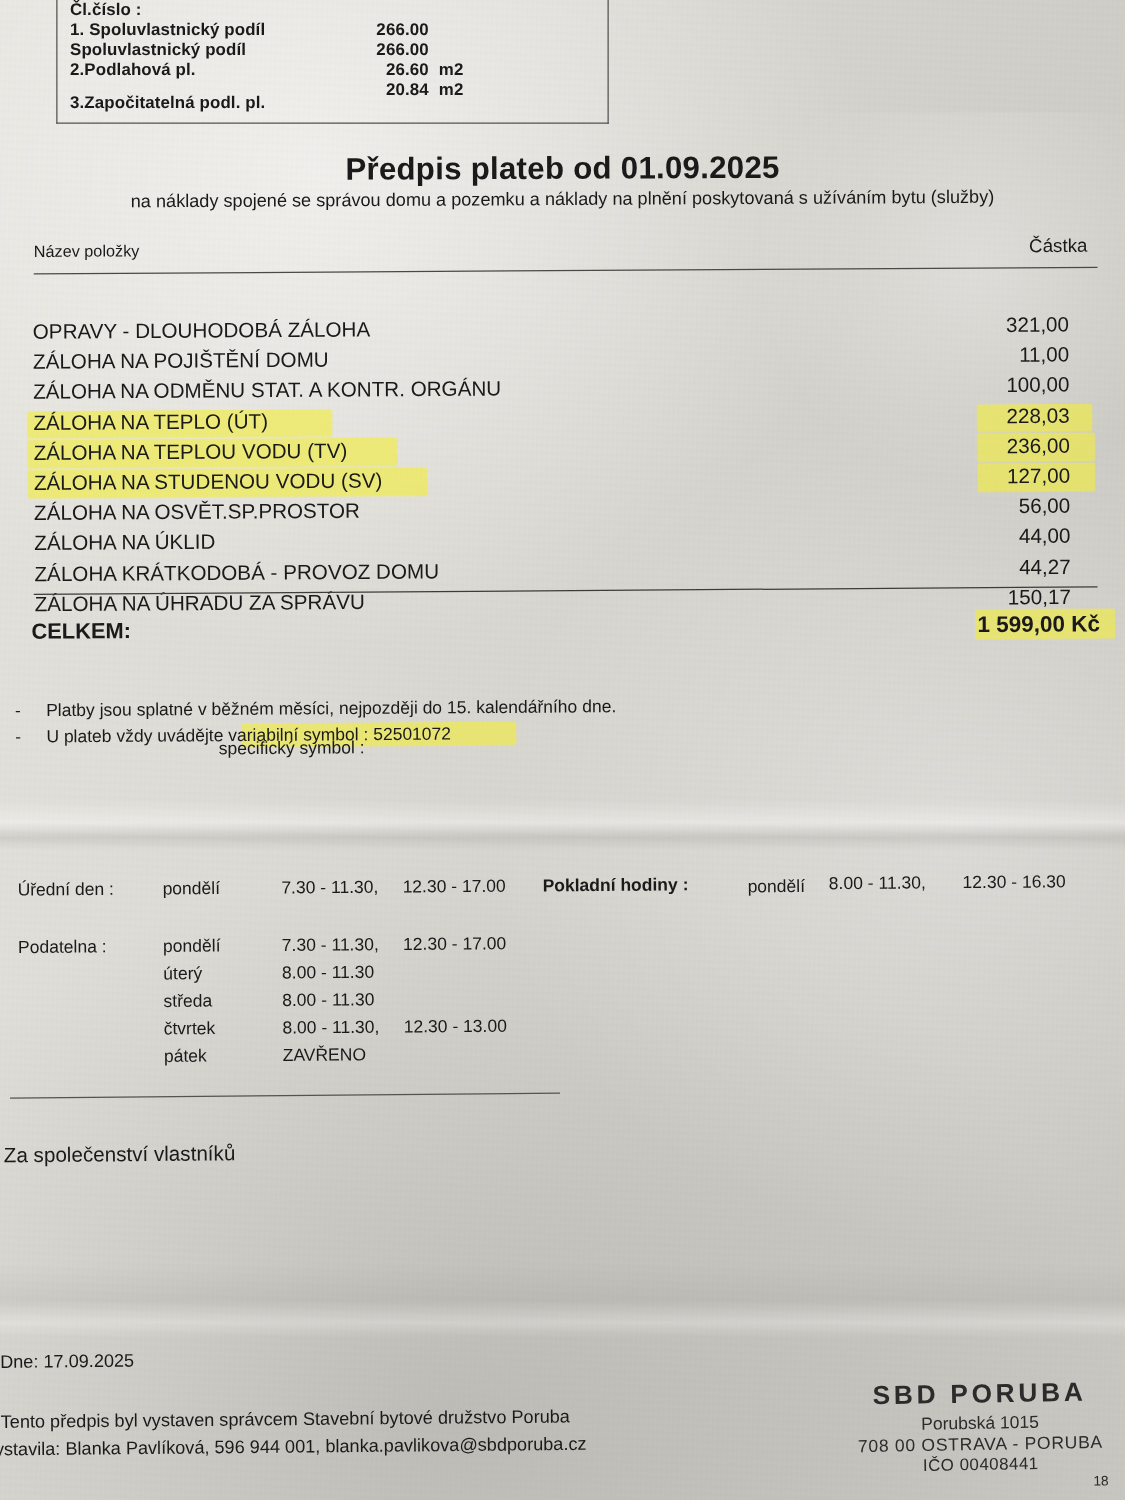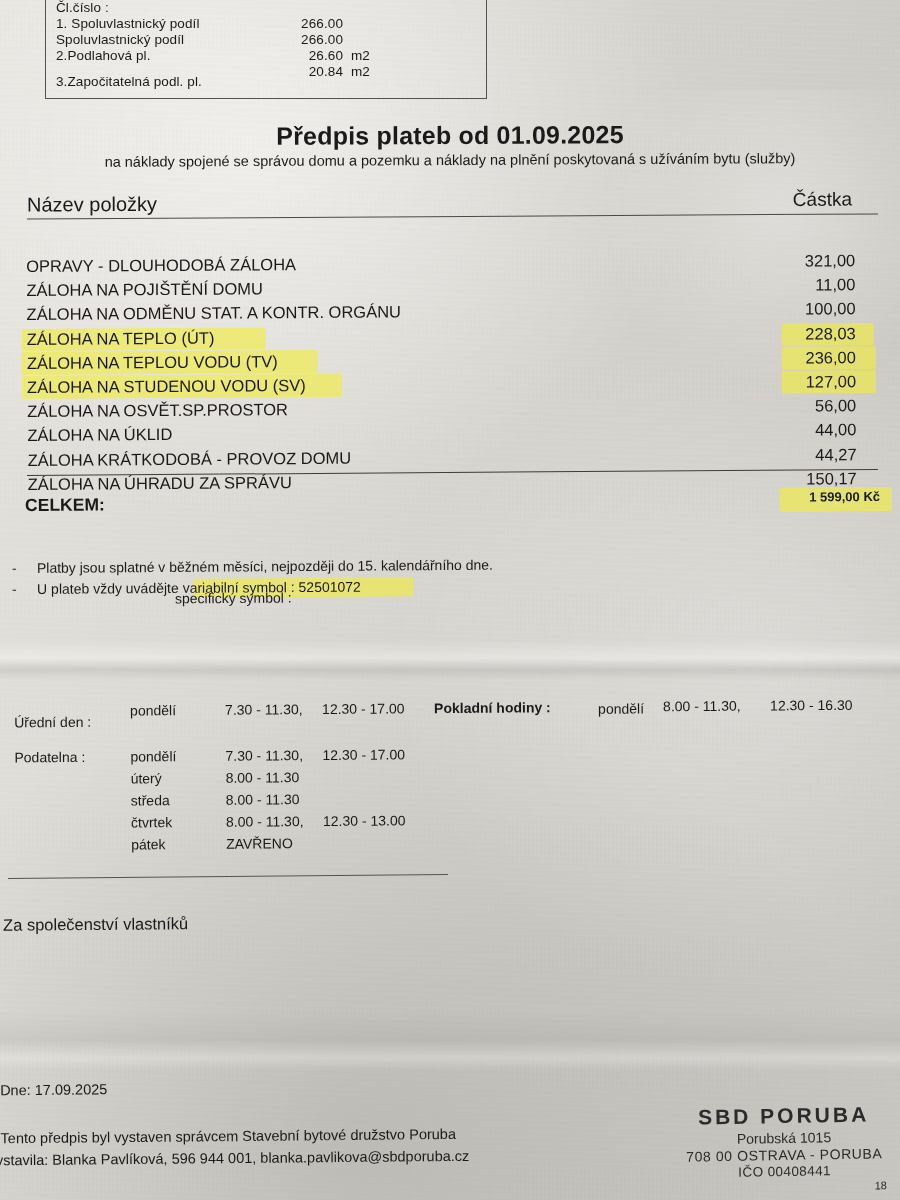--- a/index.html
+++ b/index.html
@@ -28,54 +28,54 @@
   }
   .crease{position:absolute;pointer-events:none;}
   .content{position:absolute;inset:0;}
 
   
   #infobox{
     position:absolute;left:45px;top:-6px;width:440px;height:104px;
     border:1px solid #53524e;border-top:none;
     background:rgba(255,255,255,0.06);
   }
-  .info-row{position:absolute;font-size:13.5px;letter-spacing:.1px;white-space:nowrap;}
+  .info-row{position:absolute;font-size:13.5px;letter-spacing:.1px;white-space:nowrap;font-weight:bold;}
   .info-lbl{left:10px;}
   .info-val{left:235px;text-align:right;width:62px;}
   .info-unit{left:305px;}
 
   
   #title{
     position:absolute;left:0;right:0;top:121px;text-align:center;
     font-size:25px;font-weight:bold;letter-spacing:.2px;
     transform:rotate(-0.25deg);
   }
   #subtitle{
     position:absolute;left:0;right:0;top:152px;text-align:center;
     font-size:14.5px;letter-spacing:0;white-space:nowrap;
     transform:rotate(-0.3deg);
   }
 
   #col-head{position:absolute;left:0;right:0;top:191px;height:28px;transform:rotate(-0.35deg);}
-  #col-head .lbl{position:absolute;left:27px;top:0;font-size:20px;}
-  #col-head .amt{position:absolute;right:48px;top:0;font-size:19px;}
+  #col-head .lbl{position:absolute;left:27px;top:0;font-size:13px;}
+  #col-head .amt{position:absolute;right:30px;top:0;font-size:15px;}
   #rule-head{position:absolute;left:27px;right:22px;top:216px;height:1px;background:#4a4946;transform:rotate(-0.35deg);}
 
   
   #items{position:absolute;left:0;right:0;top:254px;transform:rotate(-0.4deg);}
   .item{position:relative;height:24.2px;}
   .item .nm{position:absolute;left:27px;top:0;font-size:16.5px;white-space:nowrap;}
   .item .vl{position:absolute;right:44px;top:0;font-size:16.5px;white-space:nowrap;}
   .hl{position:absolute;background:#f2ee3c;opacity:.62;border-radius:2px;filter:blur(.3px);}
 
   #rule-total{position:absolute;left:27px;right:22px;top:472px;height:1.4px;background:#3d3c39;transform:rotate(-0.4deg);}
 
   #total{position:absolute;left:0;right:0;top:492px;transform:rotate(-0.4deg);}
   #total .t-lbl{position:absolute;left:25px;top:0;font-size:17.5px;font-weight:bold;}
-  #total .t-val{position:absolute;right:20px;top:0;font-size:13px;font-weight:bold;white-space:nowrap;}
+  #total .t-val{position:absolute;right:20px;top:0;font-size:18px;font-weight:bold;white-space:nowrap;}
 
   
   #notes{position:absolute;left:0;right:0;top:557px;transform:rotate(-0.4deg);}
   .note{position:relative;height:21px;font-size:14px;}
   .note .dash{position:absolute;left:12px;top:0;}
   .note .txt{position:absolute;left:37px;top:0;white-space:nowrap;}
   #spec{position:absolute;left:175px;top:590px;font-size:14px;transform:rotate(-0.4deg);}
 
   
   #hours{position:absolute;left:0;right:0;top:700px;transform:rotate(-0.45deg);font-size:14px;}
@@ -206,21 +206,21 @@
     </div>
     <div class="note">
       <div class="hl" style="left:193px;top:-1px;width:220px;height:19px;"></div>
       <span class="dash">-</span>
       <span class="txt">U plateb vždy uvádějte variabilní symbol :   52501072</span>
     </div>
   </div>
   <div id="spec">specifický symbol :</div>
 
   <div id="hours">
-    <div class="h-lbl" style="top:11px;">Úřední den :</div>
+    <div class="h-lbl" style="top:0;">Úřední den :</div>
     <div class="h-day" style="top:0;">pondělí</div>
     <div class="h-a" style="top:0;">7.30 - 11.30,</div>
     <div class="h-b" style="top:0;">12.30 - 17.00</div>
 
     <div class="p-lbl" style="top:0;">Pokladní hodiny :</div>
     <div class="p-day" style="top:2px;">pondělí</div>
     <div class="p-a" style="top:0;">8.00 - 11.30,</div>
     <div class="p-b" style="top:0;">12.30 - 16.30</div>
 
     <div class="h-lbl" style="top:46px;">Podatelna :</div>

